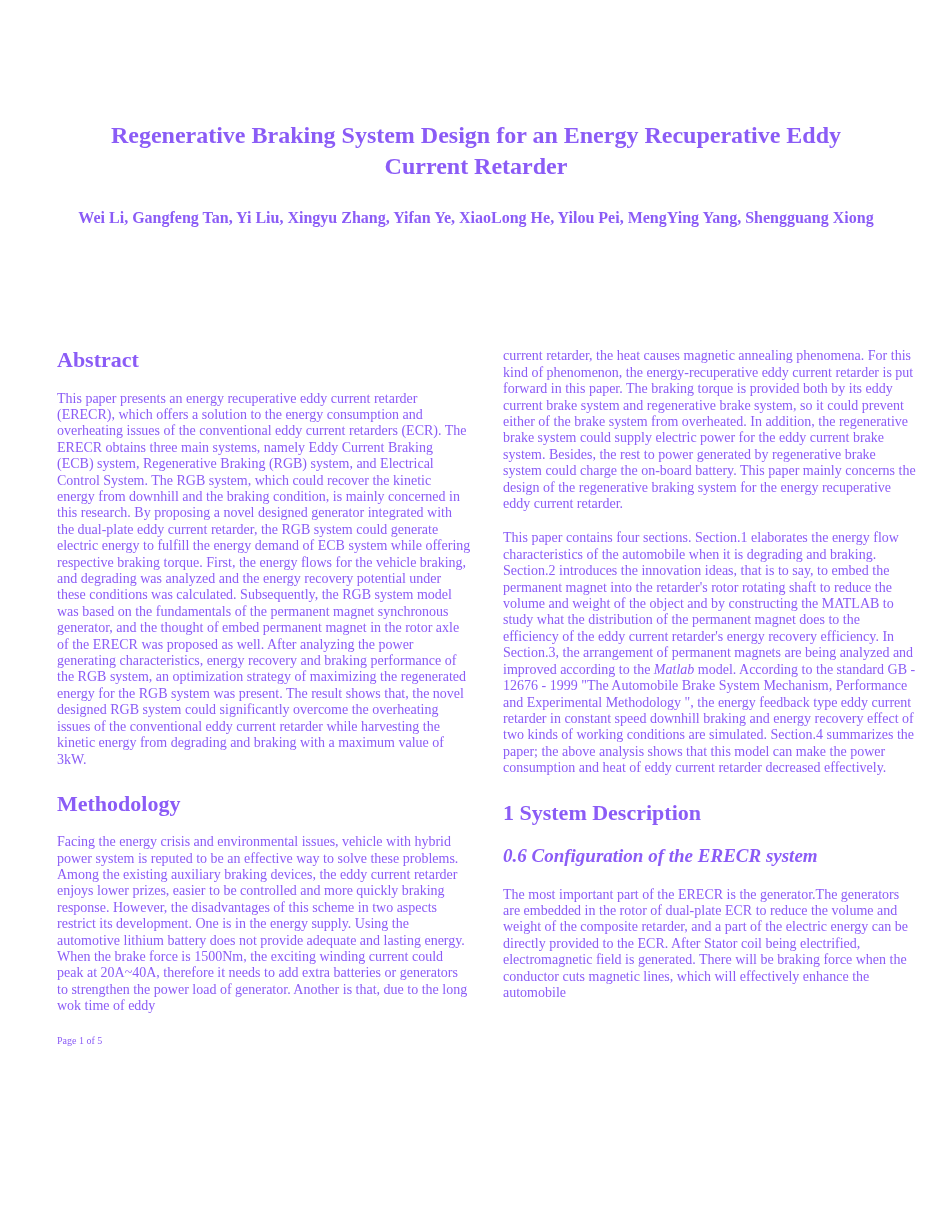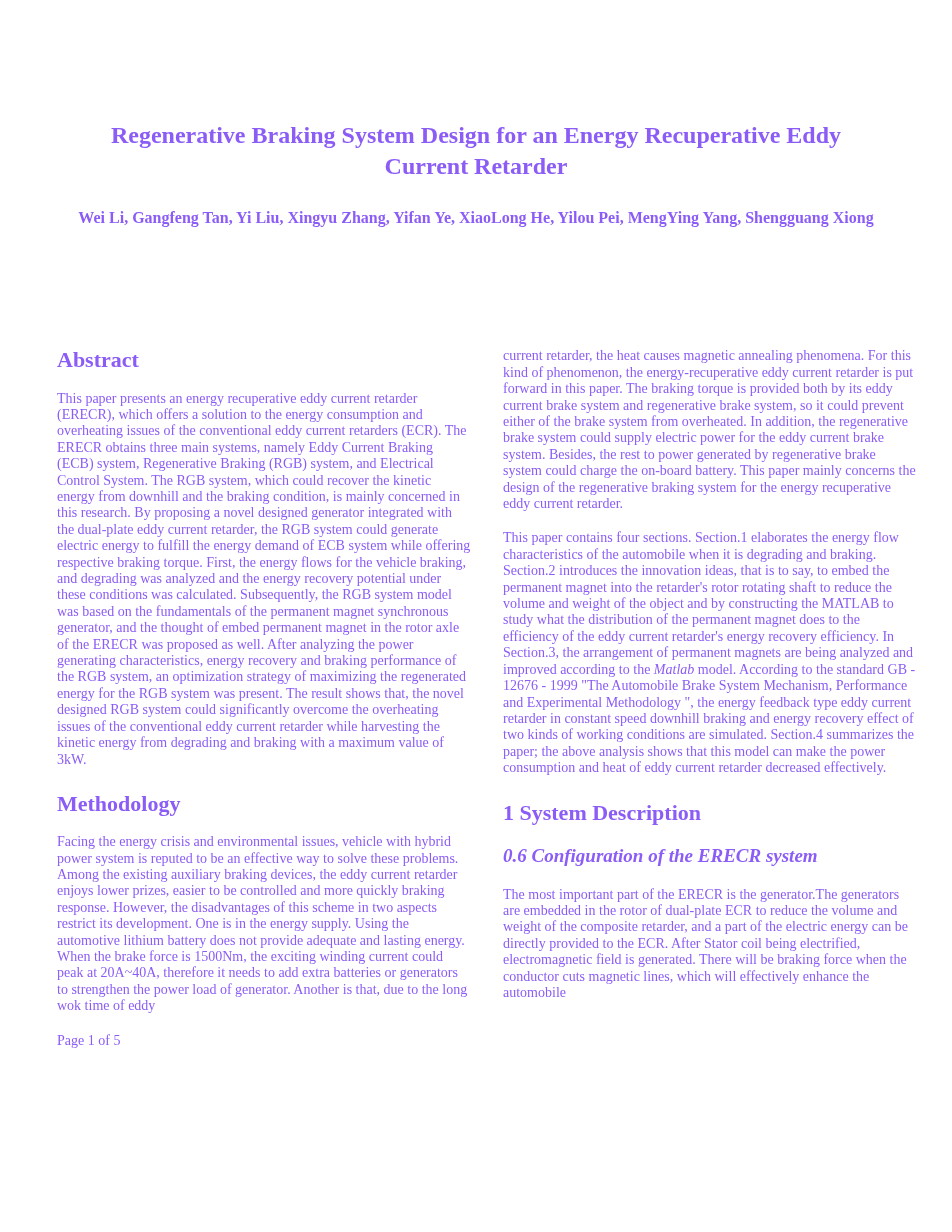--- a/index.html
+++ b/index.html
@@ -60,21 +60,21 @@
     margin-top: 0;
   }
   .col h3 {
     font-size: 19px;
     font-weight: bold;
     font-style: italic;
     line-height: 1.15;
     margin: 20px 0 20px 0;
   }
   .page-footer {
-    font-size: 14px;
+    font-size: 10px;
     line-height: 16.4px;
     margin-top: 0;
   }
   em.word-italic {
     font-style: italic;
     font-weight: normal;
   }
 </style>
 </head>
 <body>

